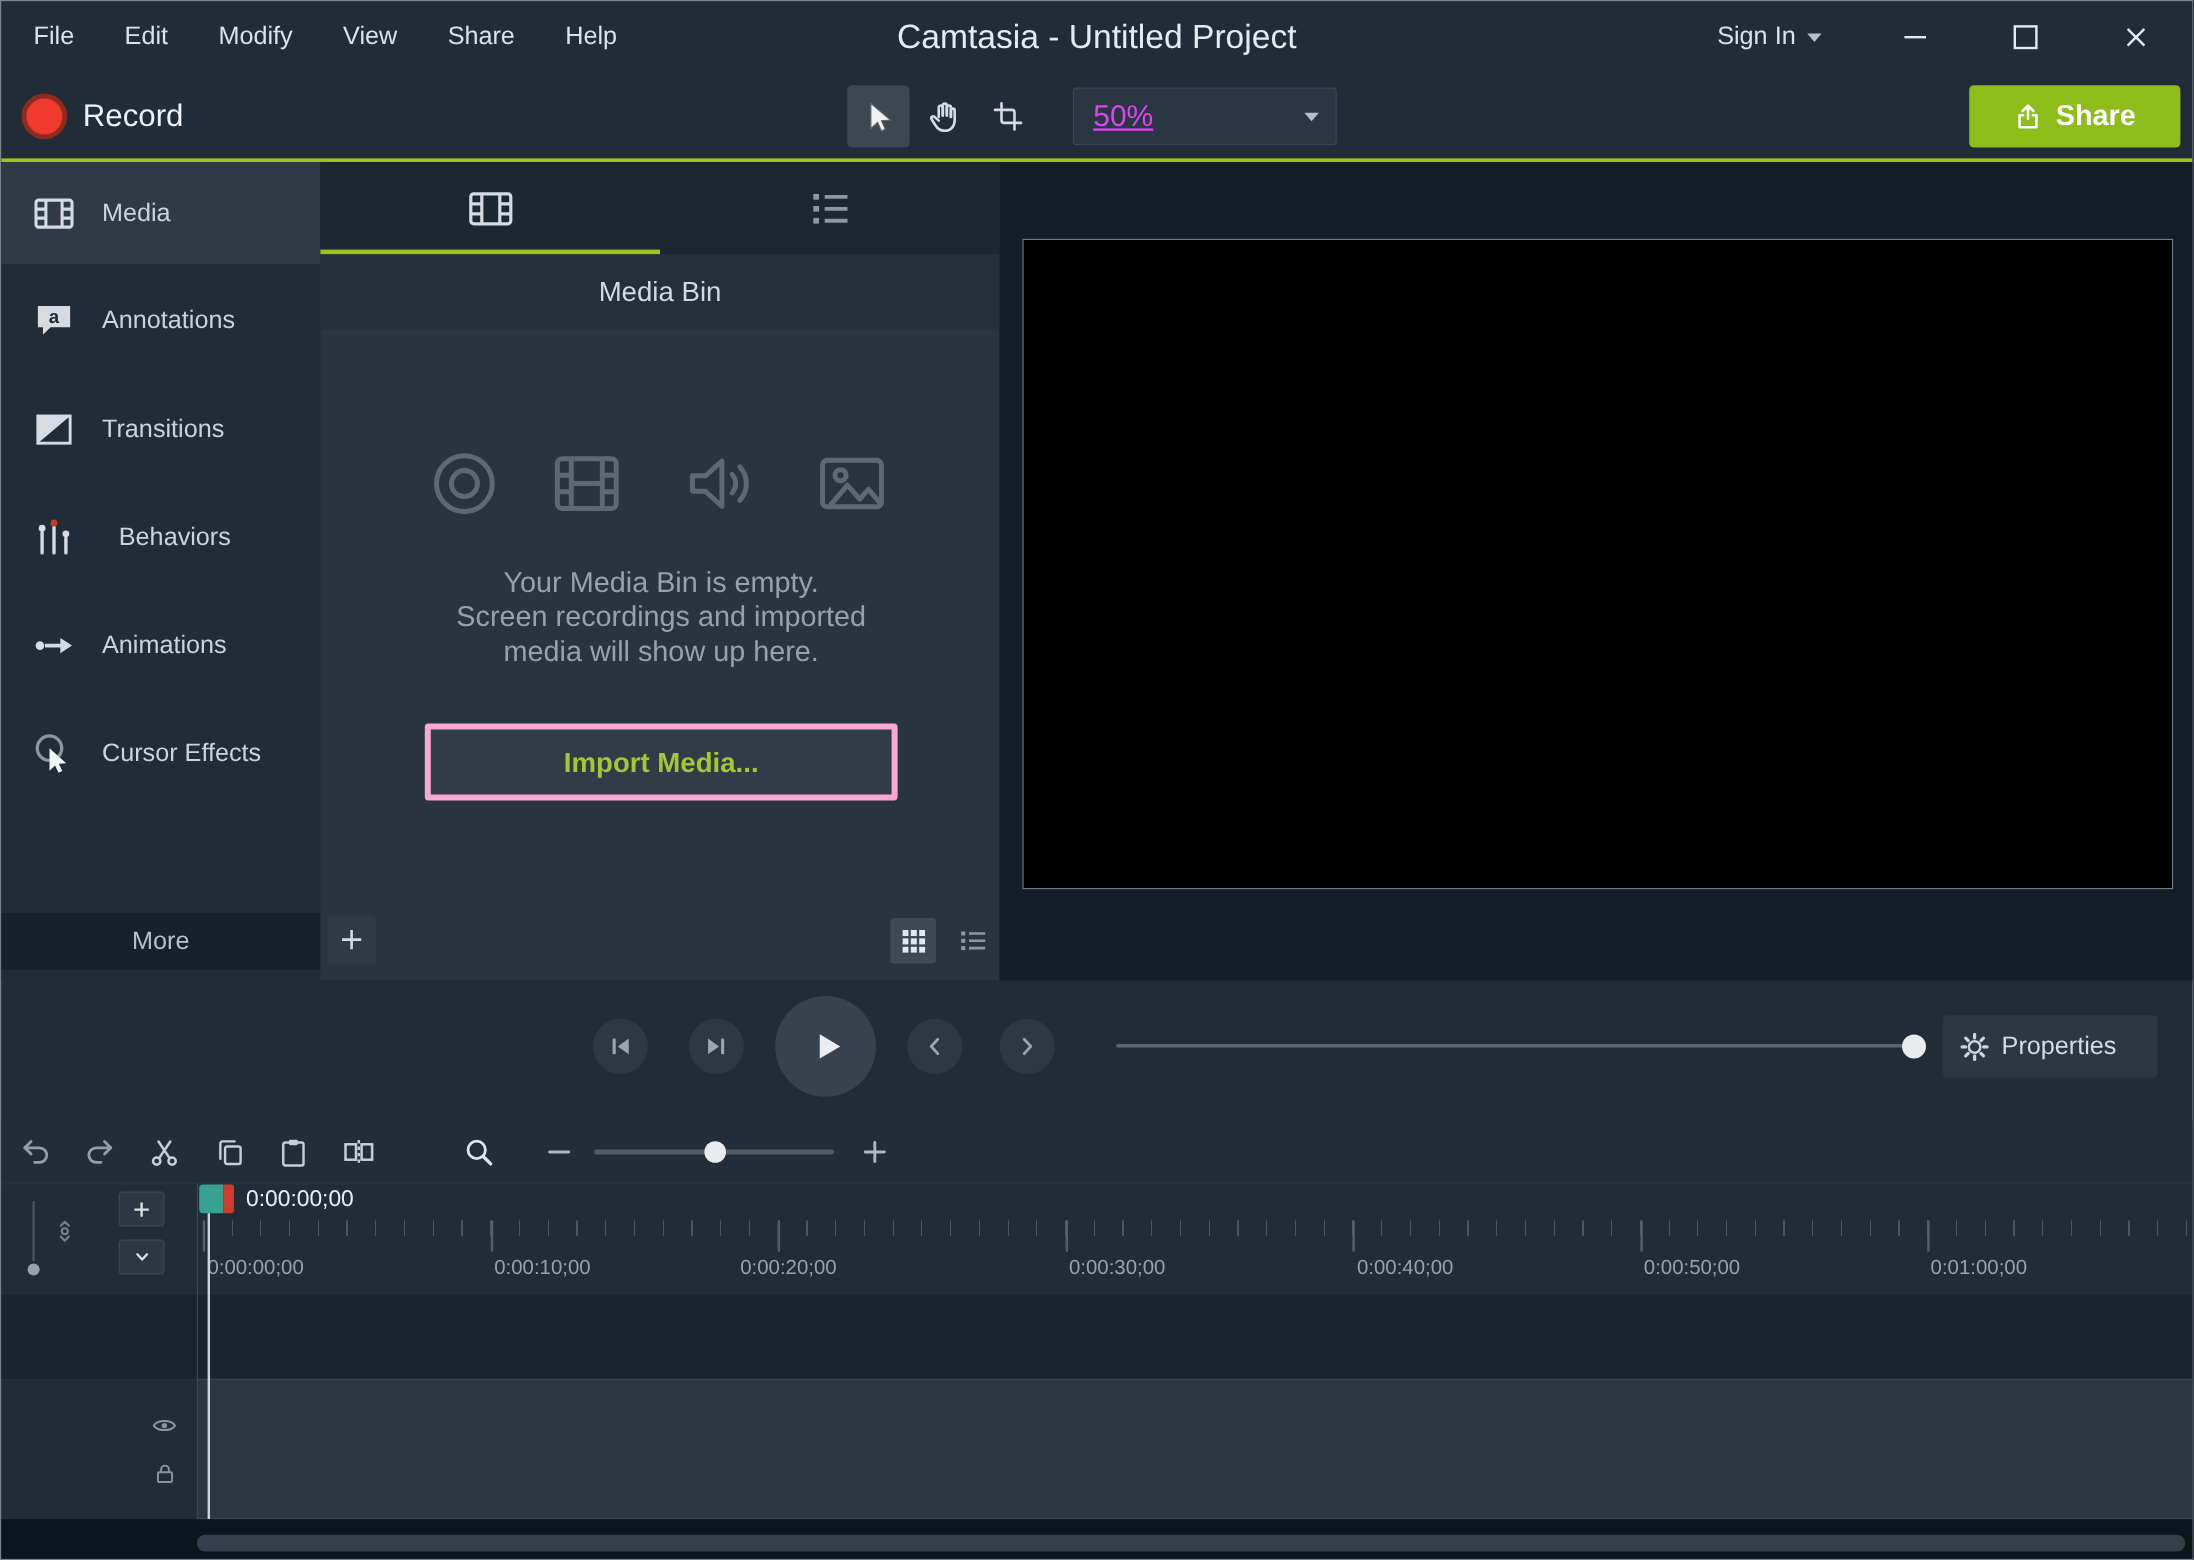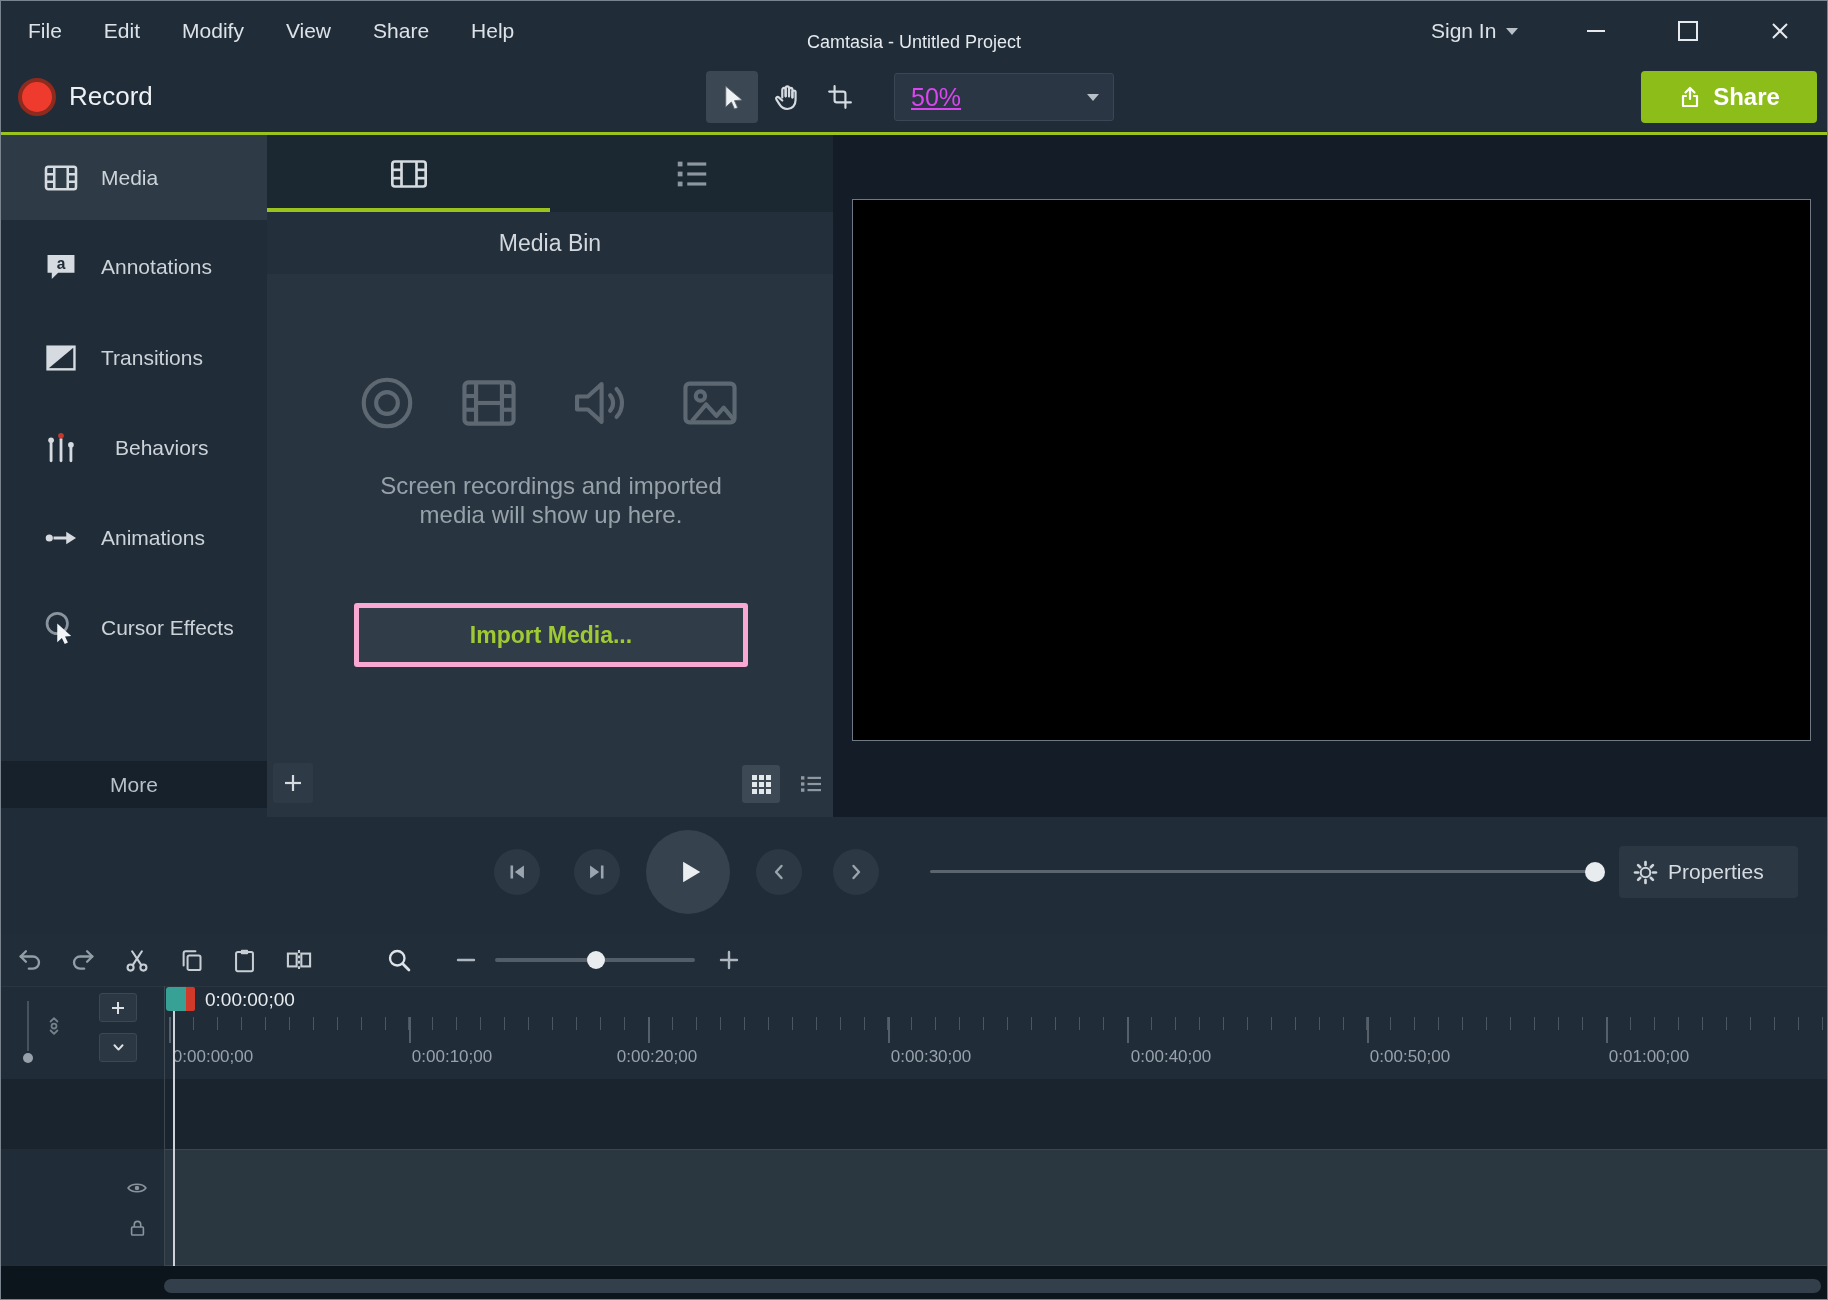--- a/index.html
+++ b/index.html
@@ -9,31 +9,31 @@
     font-family:"Liberation Sans",sans-serif;color:#d7dde2;
     -webkit-font-smoothing:antialiased;
   }
   .abs{position:absolute;}
   .flex{display:flex;align-items:center;}
   .ctr{display:flex;align-items:center;justify-content:center;}
   svg{display:block;}
 
   
   .menu-item{padding:0 21px;height:60px;display:flex;align-items:center;font-size:21px;color:#dce2e7;cursor:default;}
-  .win-title{position:absolute;left:0;right:0;top:11px;height:60px;display:flex;align-items:center;justify-content:center;font-size:18px;color:#e5eaee;pointer-events:none;}
+  .win-title{position:absolute;left:0;right:0;top:0;height:60px;display:flex;align-items:center;justify-content:center;font-size:28px;color:#e5eaee;pointer-events:none;}
   .win-btn{position:absolute;top:0;width:56px;height:60px;display:flex;align-items:center;justify-content:center;}
   .caret{width:0;height:0;border-left:6px solid transparent;border-right:6px solid transparent;border-top:7px solid #b7bfc7;}
 
   
   .toolbtn{position:absolute;top:70px;width:52px;height:52px;border-radius:4px;display:flex;align-items:center;justify-content:center;}
   .toolbtn.sel{background:#3b4752;}
   .green-line{position:absolute;left:0;right:0;top:131px;height:3px;background:#9ac41d;}
 
   
-  .side-item{position:absolute;left:0;width:266px;display:flex;align-items:center;padding-left:40px;box-sizing:border-box;gap:20px;font-size:21px;color:#ccd3d9;}
+  .side-item{position:absolute;left:0;width:266px;display:flex;align-items:center;padding-left:24px;box-sizing:border-box;gap:20px;font-size:21px;color:#ccd3d9;}
   .side-icon{width:40px;display:flex;justify-content:center;}
 
   
   .tabbar{position:absolute;left:266px;top:134px;width:566px;height:77px;background:#1b2731;display:flex;}
   .tab{flex:1;display:flex;align-items:center;justify-content:center;}
   .empty-text{position:absolute;left:294px;top:470px;width:512px;text-align:center;font-size:24px;line-height:29px;color:#97a1aa;}
 
   
   .pb-circle{position:absolute;border-radius:50%;background:#2c3843;display:flex;align-items:center;justify-content:center;}
 
@@ -252,20 +252,21 @@
   </div>
   <div class="abs" style="left:678px;top:371px;">
     <svg width="62" height="62" viewBox="0 0 24 24" fill="none" stroke="#5d6873" stroke-width="1.6" stroke-linejoin="round">
       <rect x="2.5" y="4.5" width="19" height="15" rx="1.5"></rect>
       <circle cx="8.3" cy="9.3" r="1.8"></circle>
       <path d="M5 19 l5.5 -6.5 4 4.5 2.8 -3.2 4.2 5"></path>
     </svg>
   </div>
 
   <div class="empty-text">
+    <div>Your Media Bin is empty.</div>
     <div>Screen recordings and imported</div>
     <div>media will show up here.</div>
   </div>
 
   <div class="abs ctr" style="left:353px;top:602px;width:394px;height:64px;background:#303c47;border:5px solid #f9a8d4;border-radius:3px;box-sizing:border-box;font-size:23px;font-weight:bold;color:#9fca33;">
     <span>Import Media...</span>
   </div>
 
   <div class="abs ctr" style="left:272px;top:762px;width:40px;height:40px;background:#2e3a46;border-radius:3px;">
     <svg width="22" height="22" viewBox="0 0 22 22">

